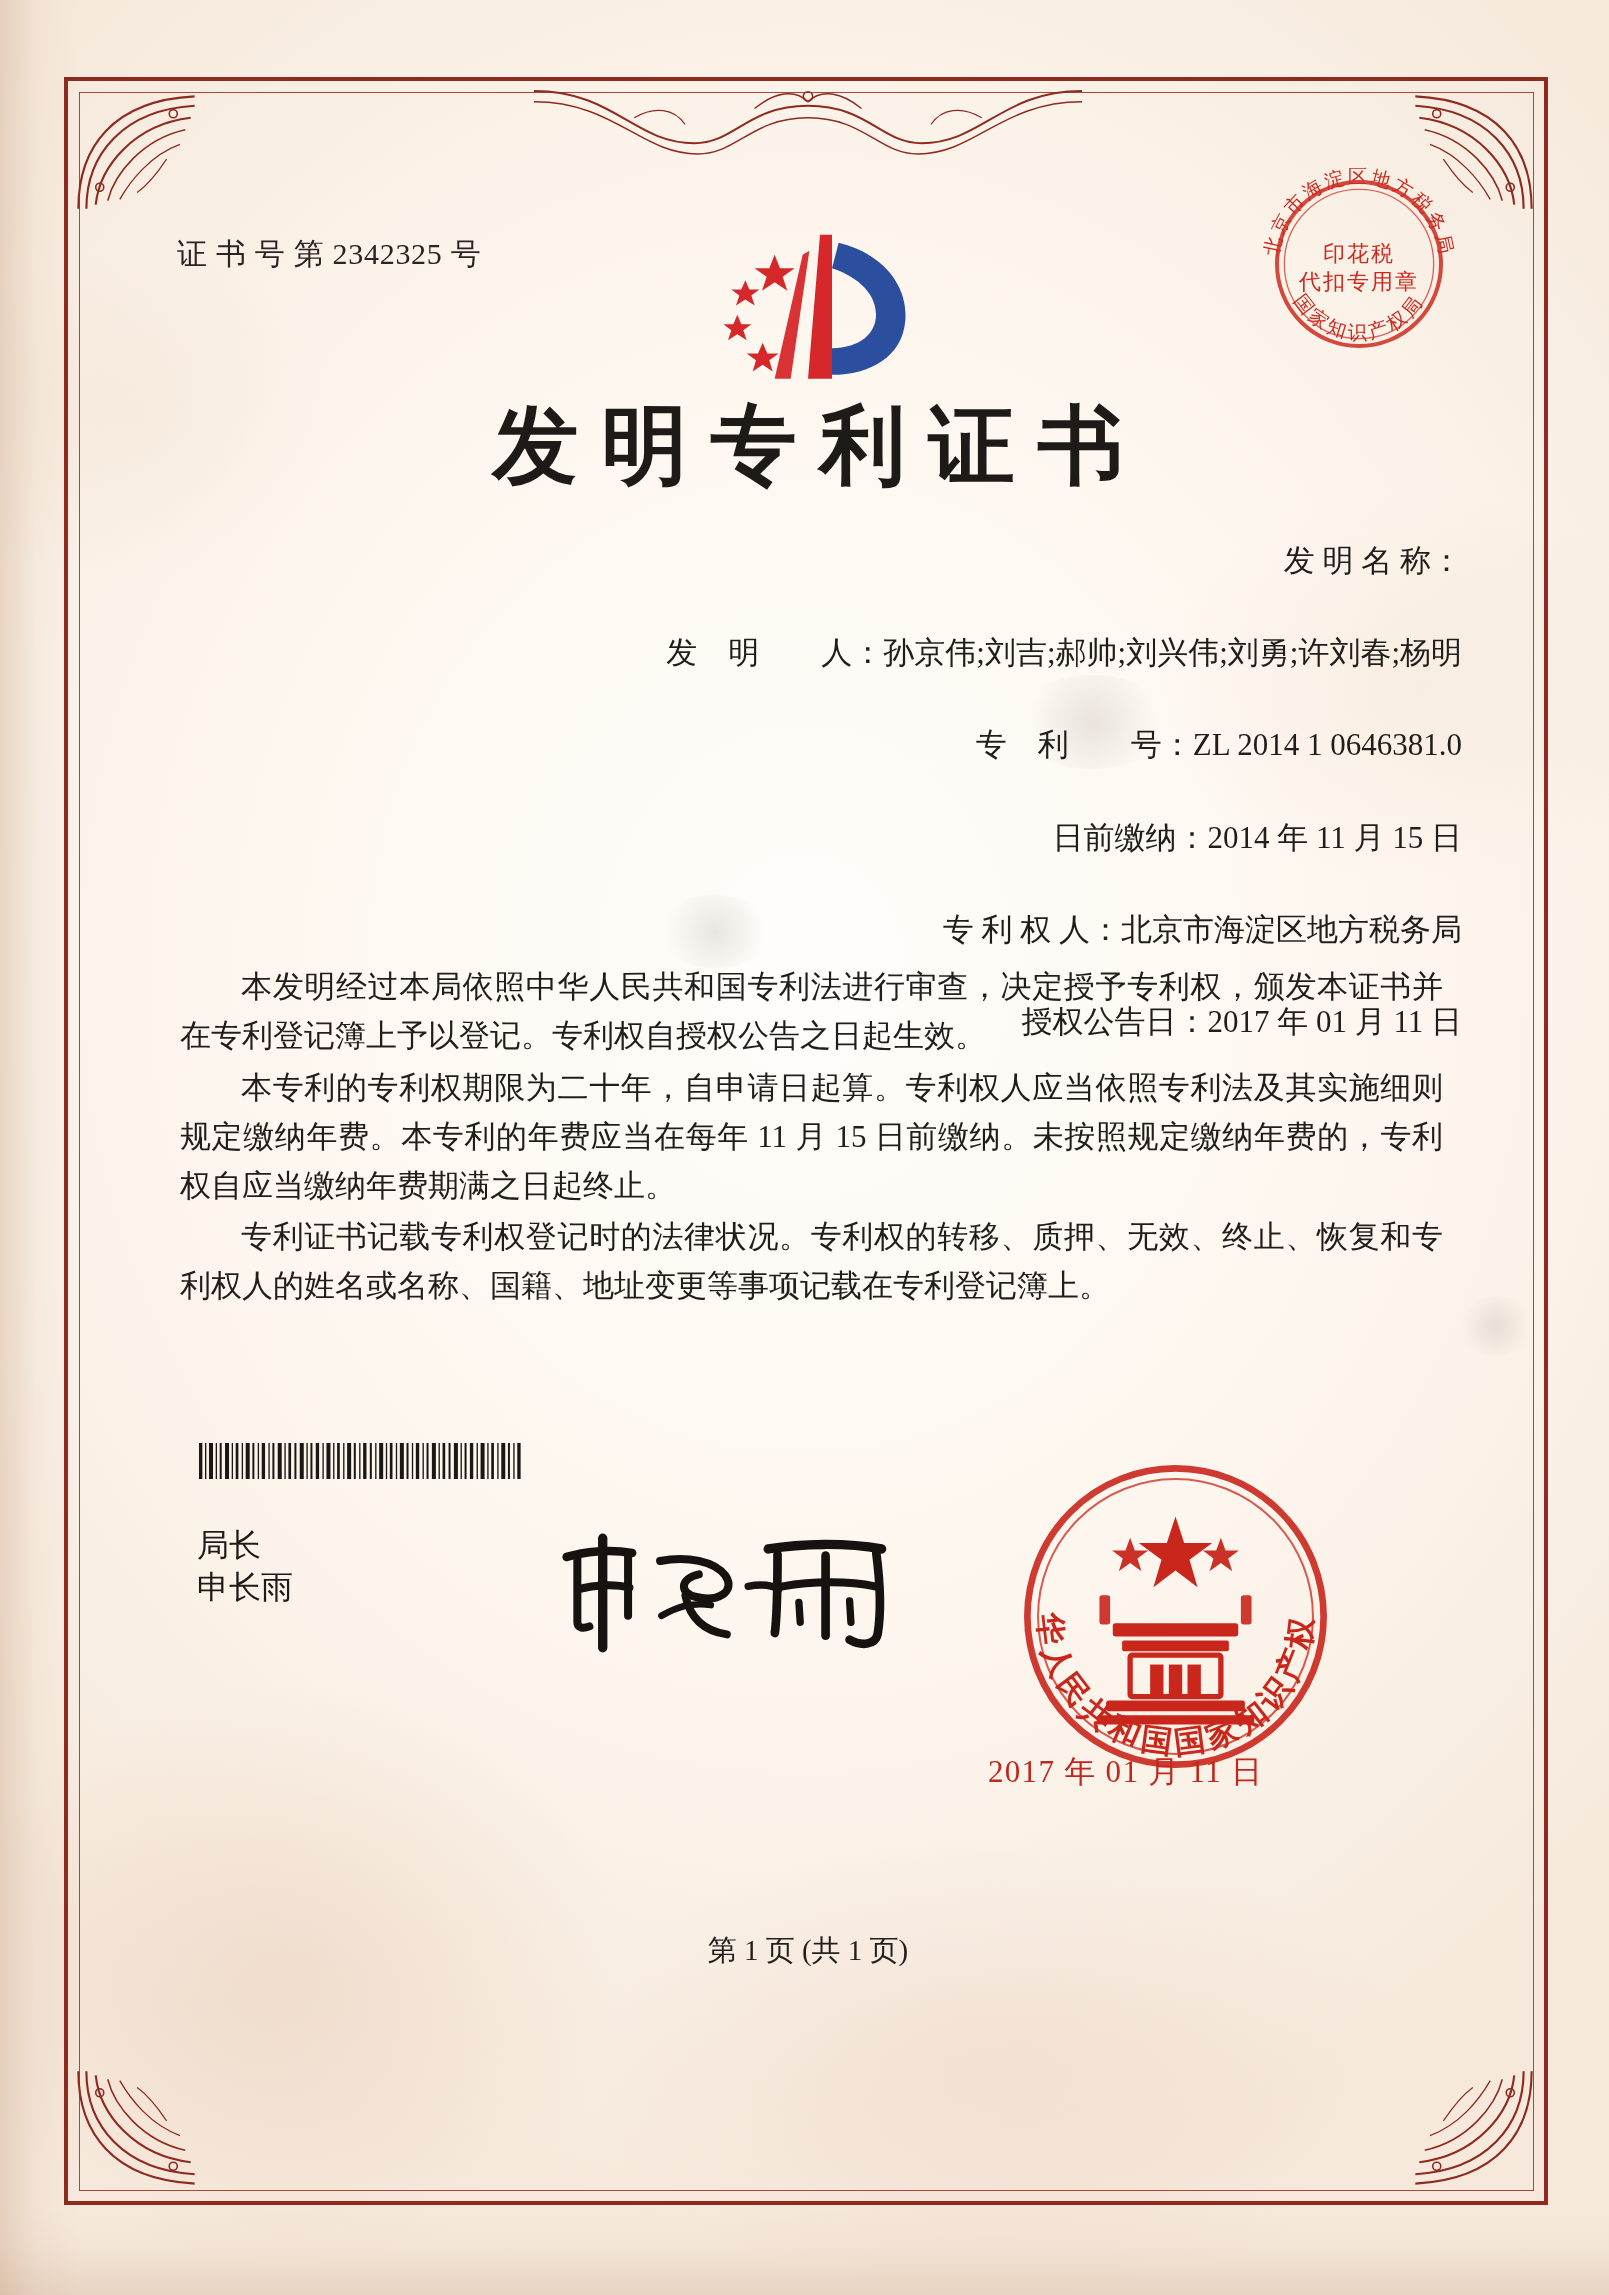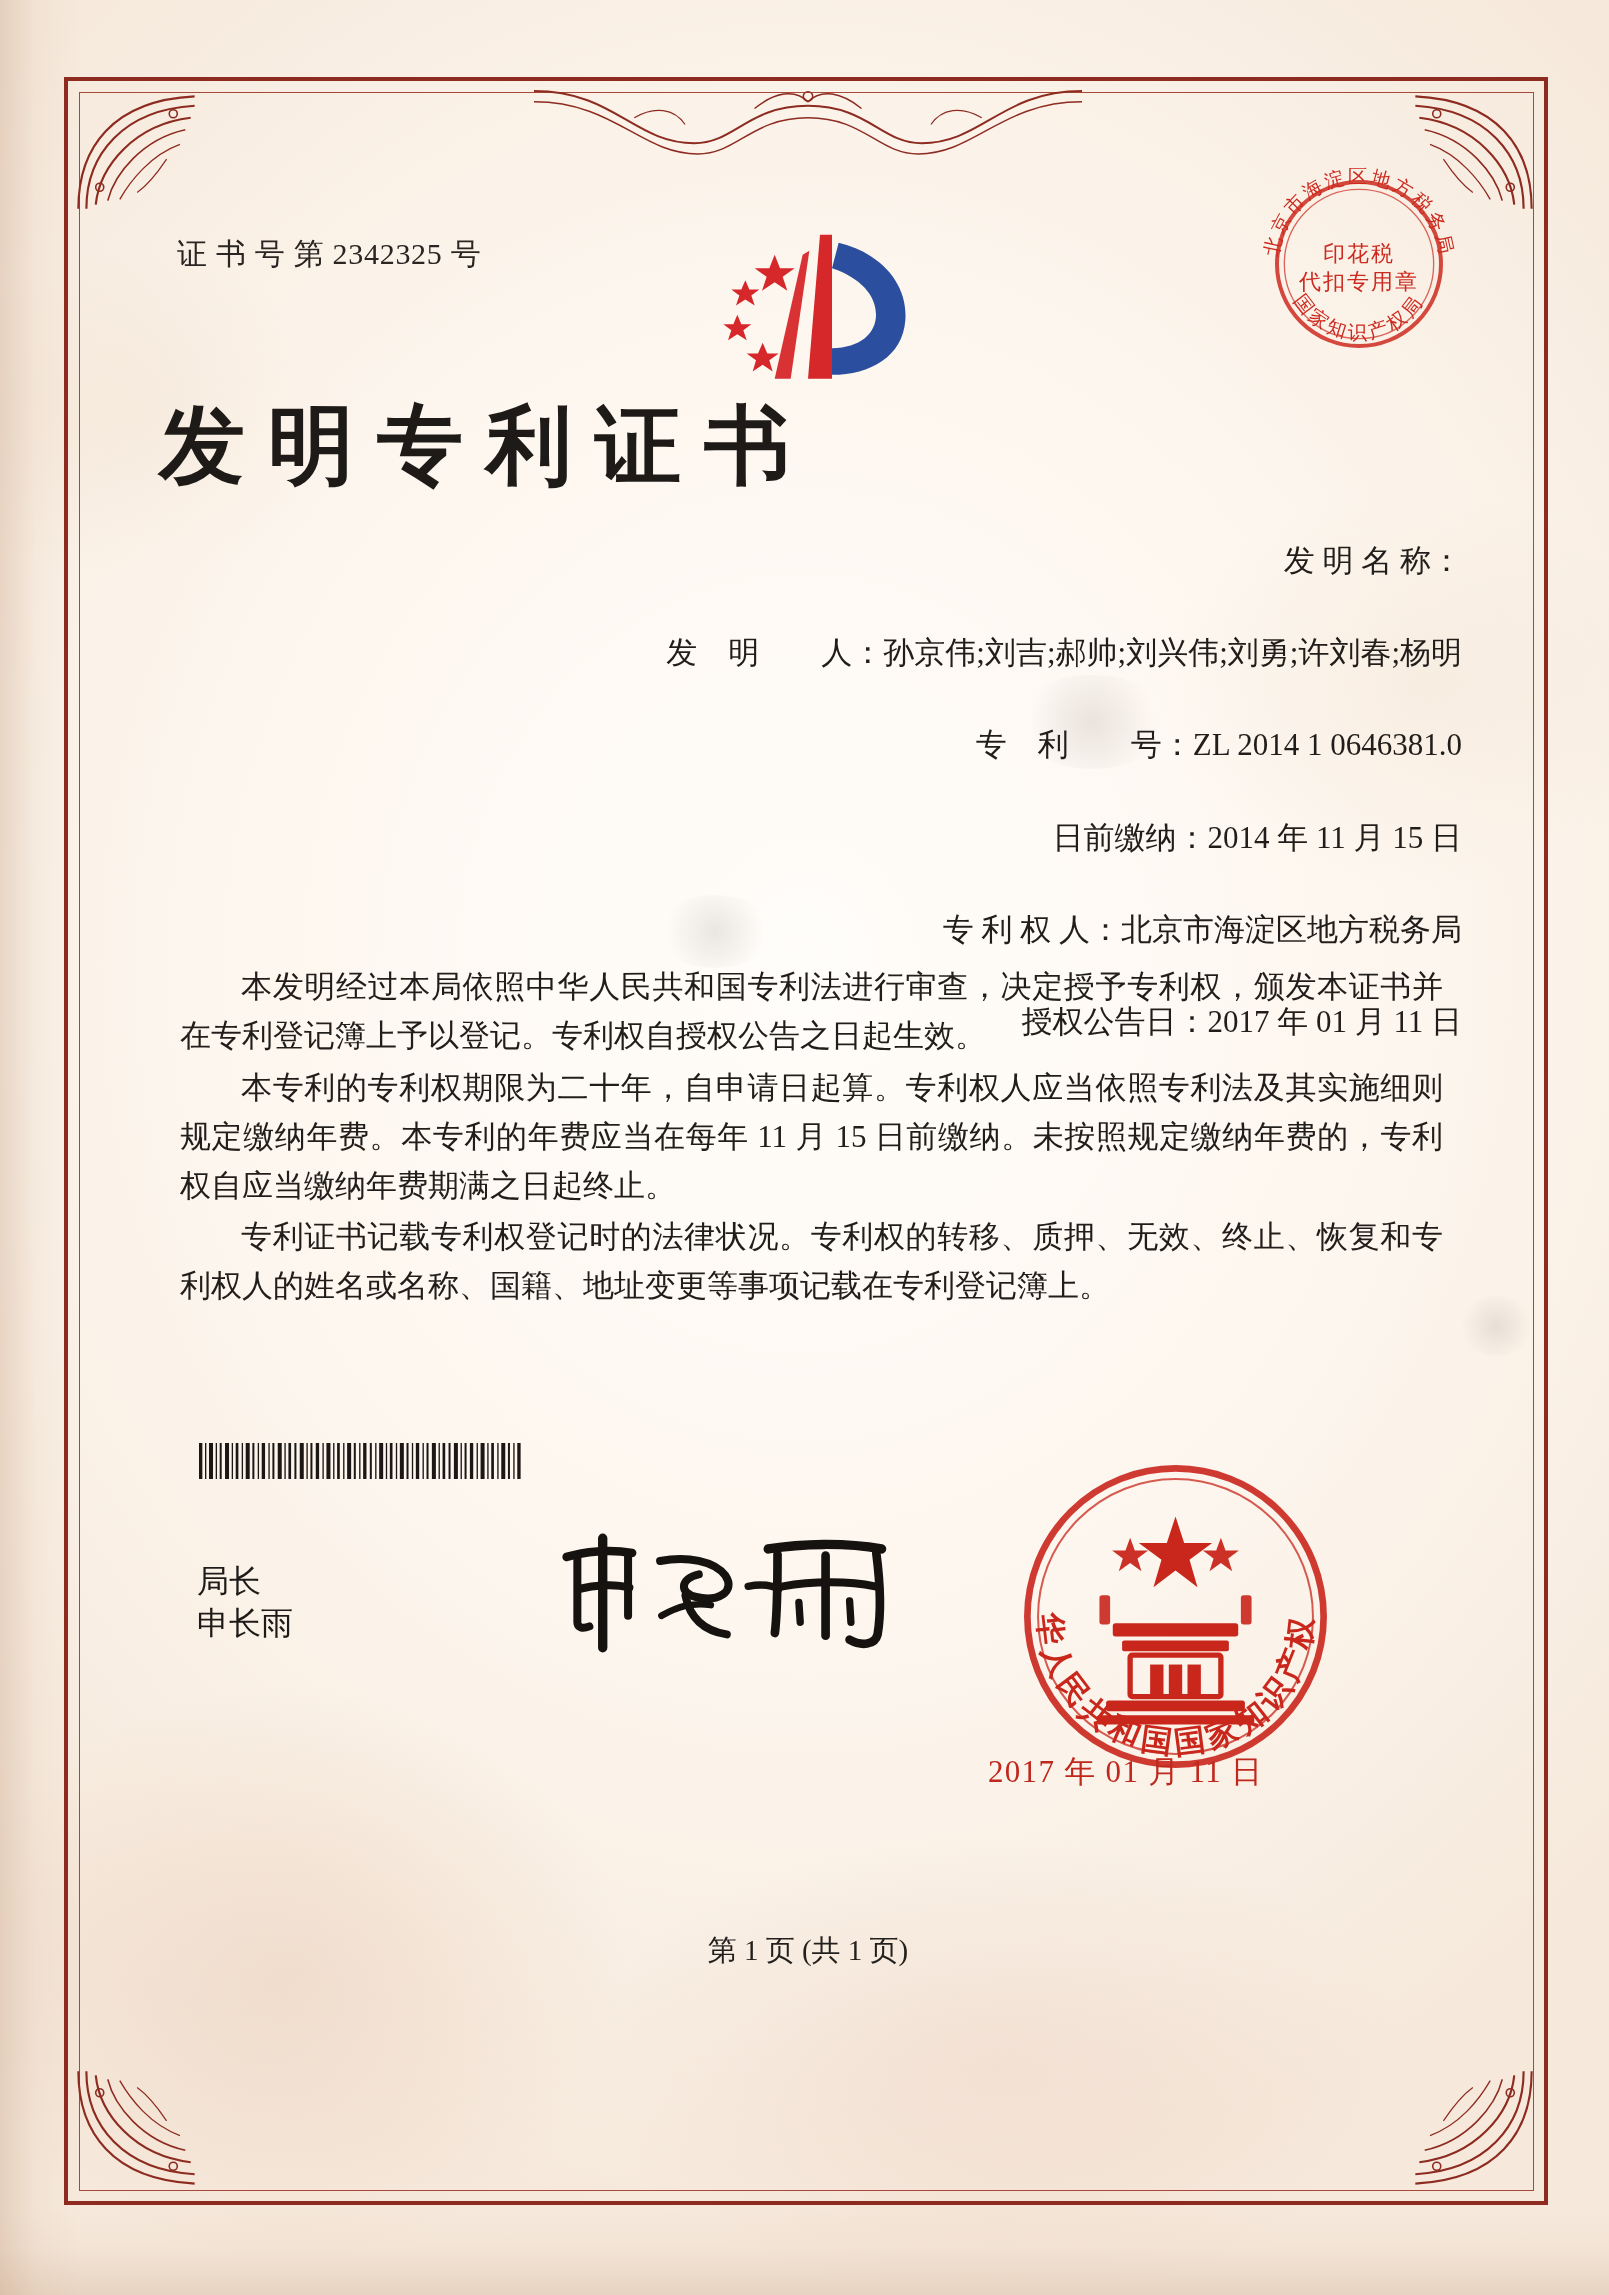--- a/index.html
+++ b/index.html
@@ -102,22 +102,23 @@
 
   
   .stamp-tax {
     position: absolute;
     left: 1129px; top: 20px;
     width: 220px; height: 220px;
   }
 
   .title-cn {
     position: absolute;
-    left: 16px; top: 254px;
+    left: 0; top: 254px;
     width: 1376px;
+    text-align: center;
     font-size: 86px;
     letter-spacing: 23px;
     color: #1d1a17;
     font-weight: 700;
     font-family: "Liberation Serif", serif;
     text-indent: 23px;
   }
 
   .fields {
     position: absolute;
@@ -160,21 +161,21 @@
   .barcode {
     position: absolute;
     left: 79px; top: 1309px;
     width: 387px; height: 36px;
     background-repeat: repeat-x;
   }
 
   
   .sig-block {
     position: absolute;
-    left: 77px; top: 1426px;
+    left: 77px; top: 1390px;
     font-size: 32px;
     color: #1d1a17;
     line-height: 1.32;
   }
   .sig-hand {
     position: absolute;
     left: 428px; top: 1388px;
     width: 387px; height: 134px;
   }
 

